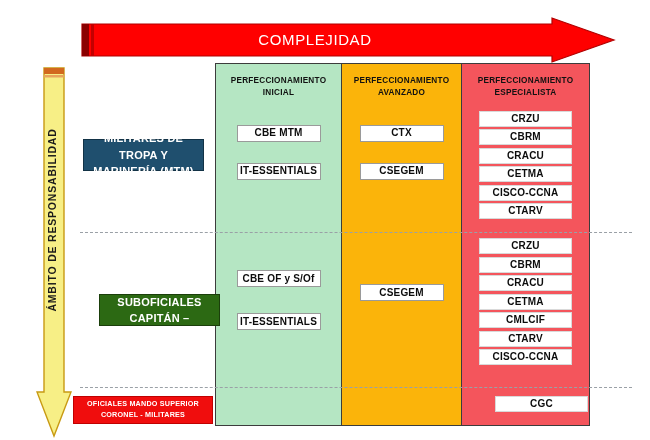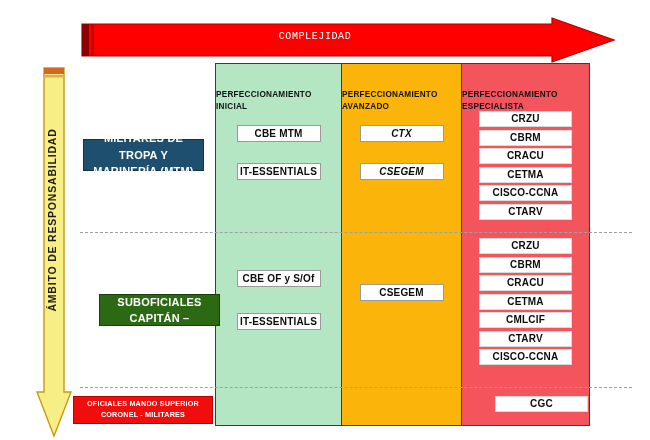--- a/index.html
+++ b/index.html
@@ -31,25 +31,24 @@
     height: 46px;
   }
   .h-arrow-wrap svg { display: block; }
   .h-arrow-label {
     position: absolute;
     left: 0;
     top: 14px;
     width: 470px;
     text-align: center;
     color: #ffffff;
-    font-size: 10px;
+    font-size: 15px;
     letter-spacing: 0.6px;
     font-weight: 400;
     pointer-events: none;
-    font-family: Liberation Mono, monospace;
   }
 
   
   .v-arrow-wrap {
     position: absolute;
     left: 36px;
     top: 66px;
     width: 36px;
     height: 372px;
   }
@@ -85,26 +84,27 @@
     border: 1.6px solid #3c3c3c;
     display: flex;
     flex-direction: column;
   }
   .col + .col { border-left: none; }
   .col-1 { width: 127px; background: #b5e6c3; }
   .col-2 { width: 120px; background: #fbb40a; }
   .col-3 { width: 128px; background: #f4555c; }
 
   .col-head {
+    text-align: center;
     font-size: 8.2px;
     font-weight: bold;
     letter-spacing: 0.25px;
     color: #111111;
     line-height: 1.45;
-    padding-top: 25px;
+    padding-top: 11px;
     height: 44px;
     box-sizing: border-box;
   }
 
   .band {
     position: relative;
     box-sizing: border-box;
     display: flex;
     flex-direction: column;
     align-items: center;
@@ -134,21 +134,21 @@
   }
   
   .chip-red {
     width: 93px;
     height: 16px;
     border: 1.2px solid #d9d9d9;
   }
 
   .stack-green-1 { padding-top: 17px; }
   .stack-green-1 .chip-wide + .chip-wide { margin-top: 21px; }
-  .stack-amber-1 { padding-top: 17px; font-style: italic; }
+  .stack-amber-1 { padding-top: 17px; }
   .stack-amber-1 .chip-wide + .chip-wide { margin-top: 21px; }
   .stack-red-1 { padding-top: 3px; }
   .stack-red-1 .chip-red + .chip-red { margin-top: 2.5px; }
 
   .stack-green-2 { padding-top: 38px; }
   .stack-green-2 .chip-wide + .chip-wide { margin-top: 26px; }
   .stack-amber-2 { padding-top: 52px; }
   .stack-red-2 { padding-top: 6px; }
   .stack-red-2 .chip-red + .chip-red { margin-top: 2.5px; }
 

